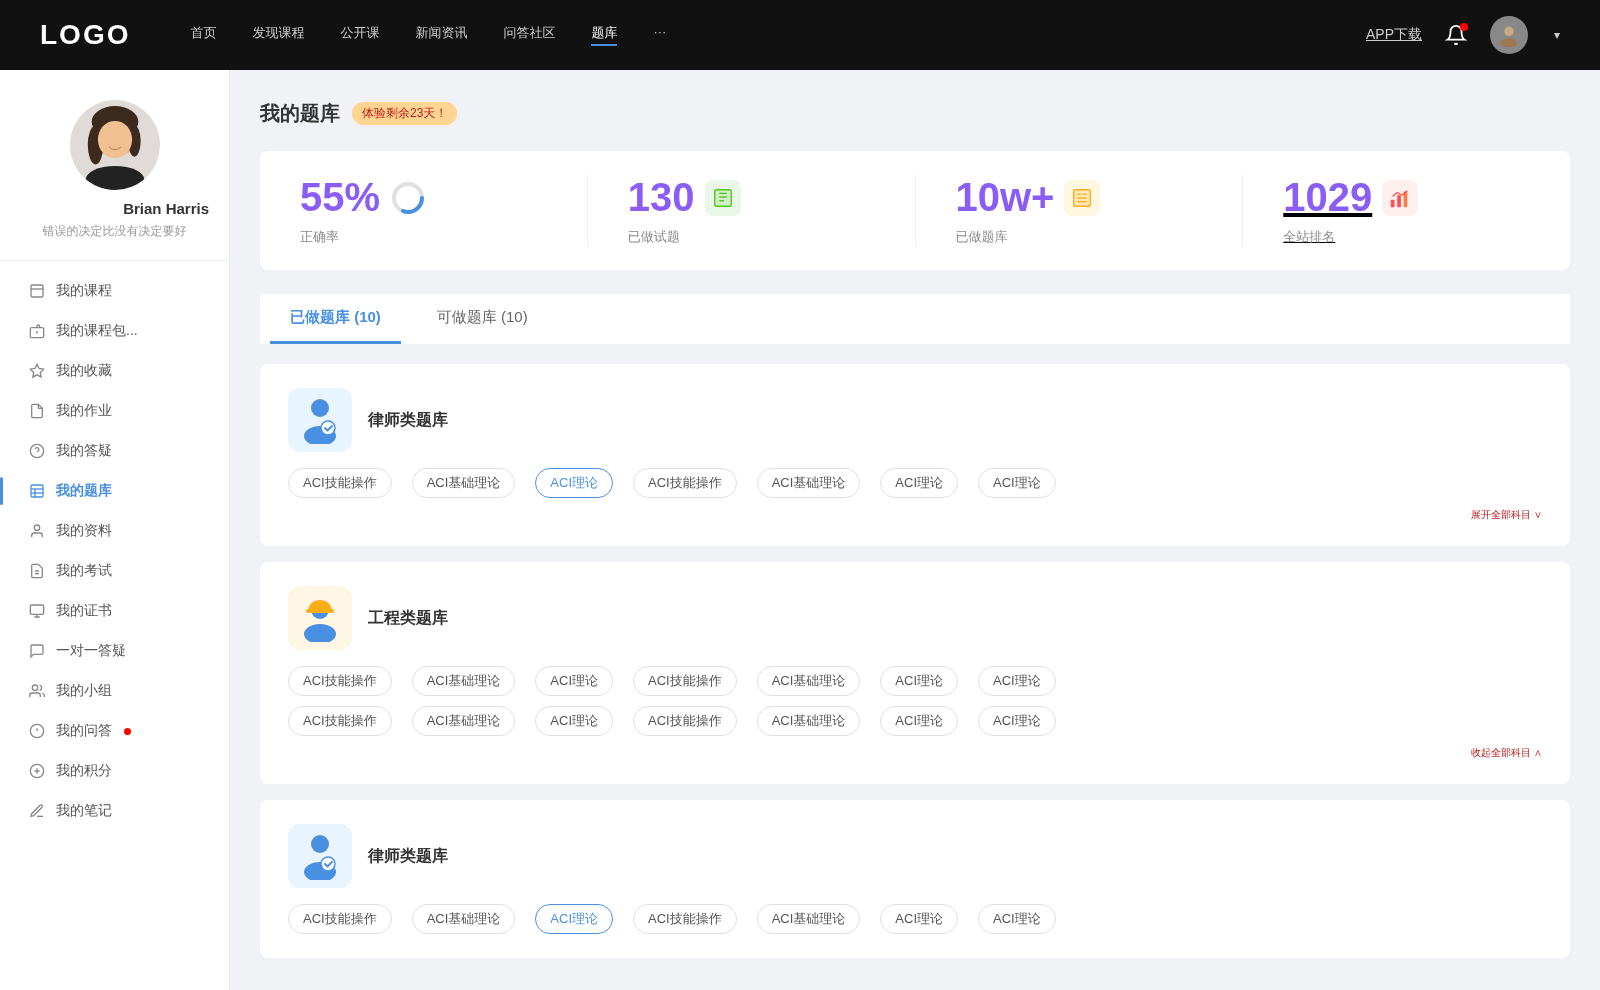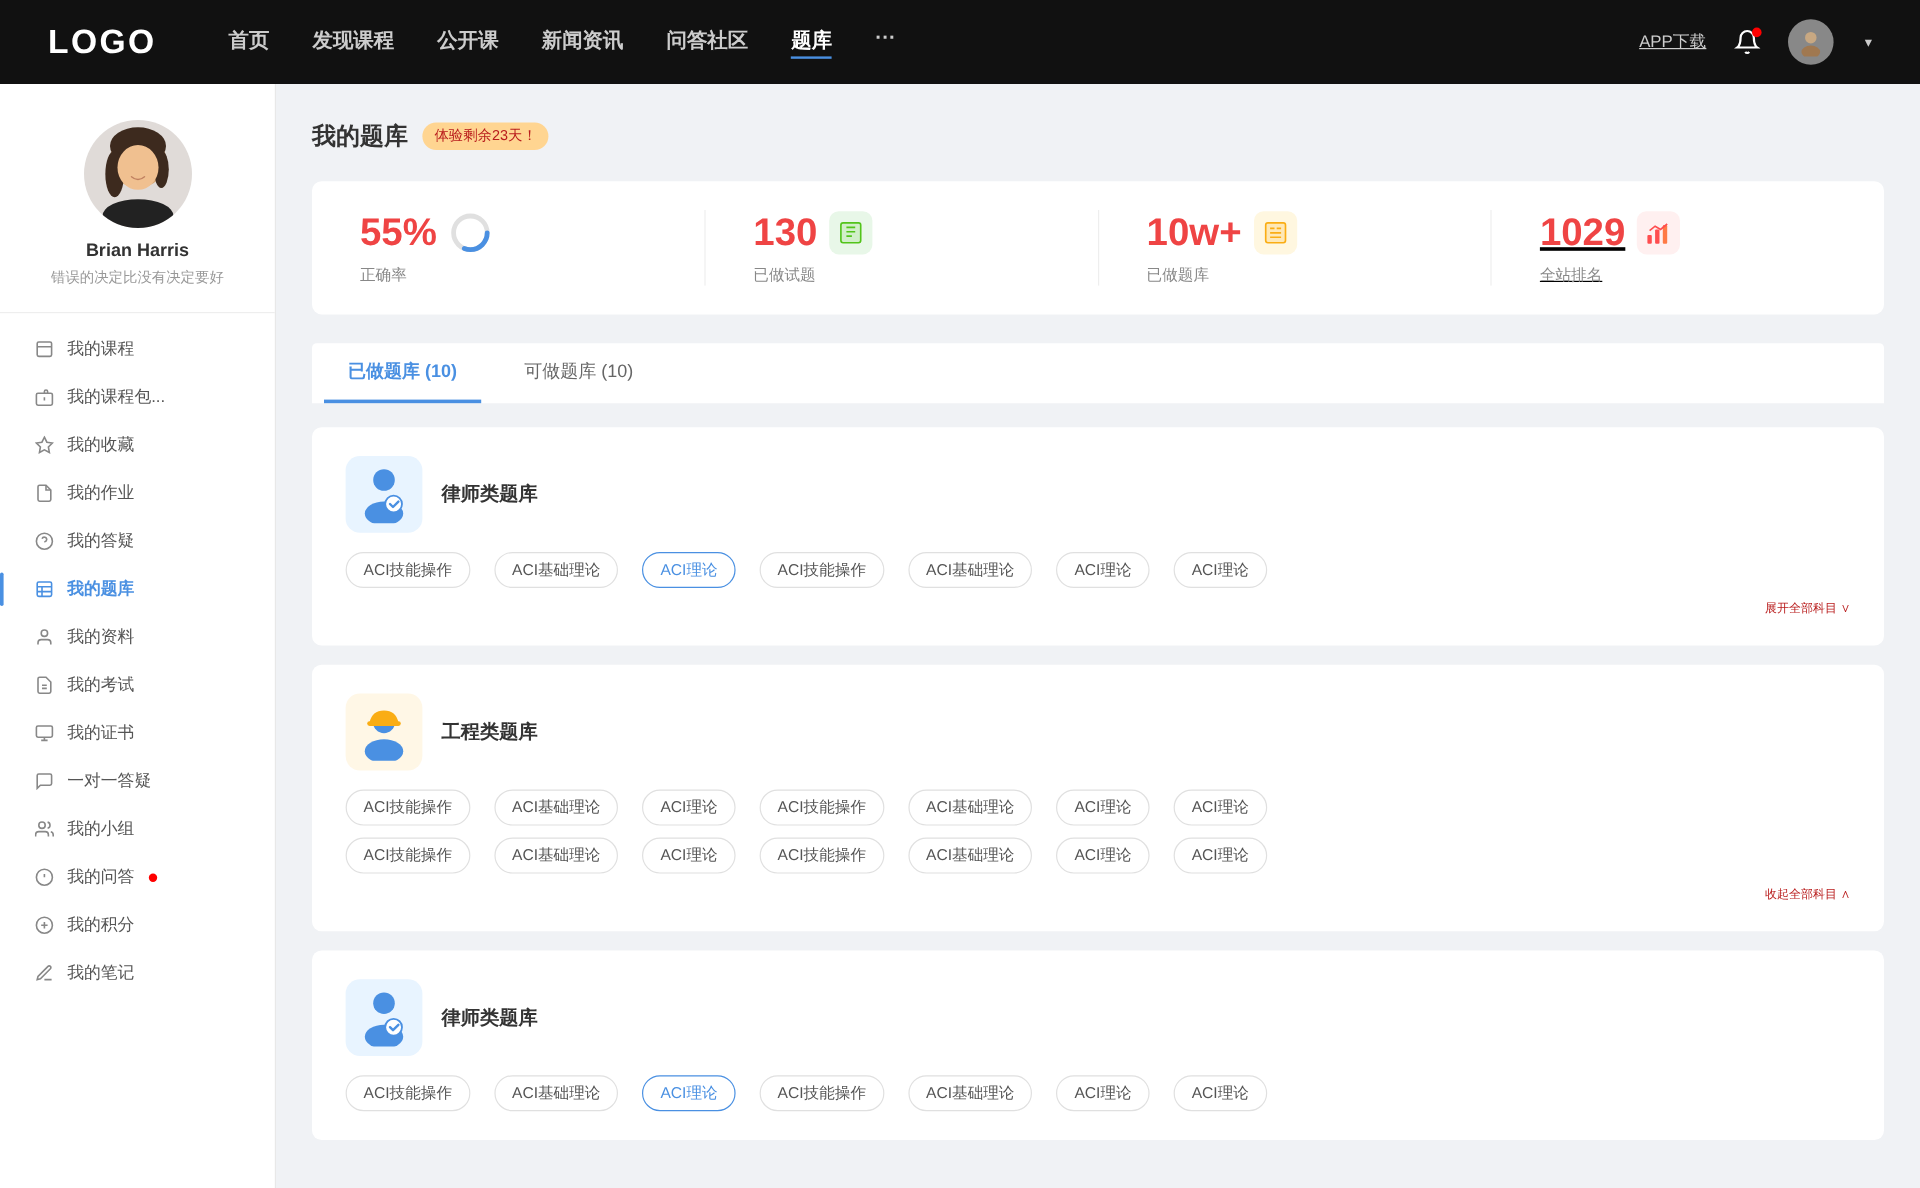--- a/index.html
+++ b/index.html
@@ -24,22 +24,21 @@
       color: #fff;
     }
     .navbar-nav {
       display: flex;
       gap: 36px;
       flex: 1;
     }
     .navbar-nav a {
       color: #ccc;
       text-decoration: none;
-      font-size: 17px;
-      font-weight: bold;
+      font-size: 13px;
     }
     .navbar-nav a.active {
       color: #fff;
       border-bottom: 2px solid #4a90e2;
       padding-bottom: 2px;
     }
     .navbar-right {
       display: flex;
       align-items: center;
       gap: 20px;
@@ -109,20 +108,21 @@
       display: flex;
       align-items: center;
       justify-content: center;
     }
     .sidebar-avatar svg { width: 70px; height: 90px; }
     .sidebar-name {
       font-size: 15px;
       font-weight: 600;
       color: #333;
       margin-bottom: 6px;
+      text-align: right;
     }
     .sidebar-motto {
       font-size: 12px;
       color: #999;
     }
     .sidebar-menu {
       list-style: none;
       padding: 0;
     }
     .sidebar-menu li {
@@ -210,23 +210,23 @@
       flex-direction: column;
       gap: 4px;
     }
     .stat-item:last-child { border-right: none; text-decoration: underline; }
     .stat-main {
       display: flex;
       align-items: center;
       gap: 10px;
     }
     .stat-number {
-      font-size: 32px;
+      font-size: 40px;
       font-weight: 700;
-      color: #ef4444;
+      color: #8b5cf6;
     }
     .stat-label {
       font-size: 13px;
       color: #888;
       margin-top: 4px;
     }
     .stat-icon {
       width: 36px;
       height: 36px;
       border-radius: 8px;

